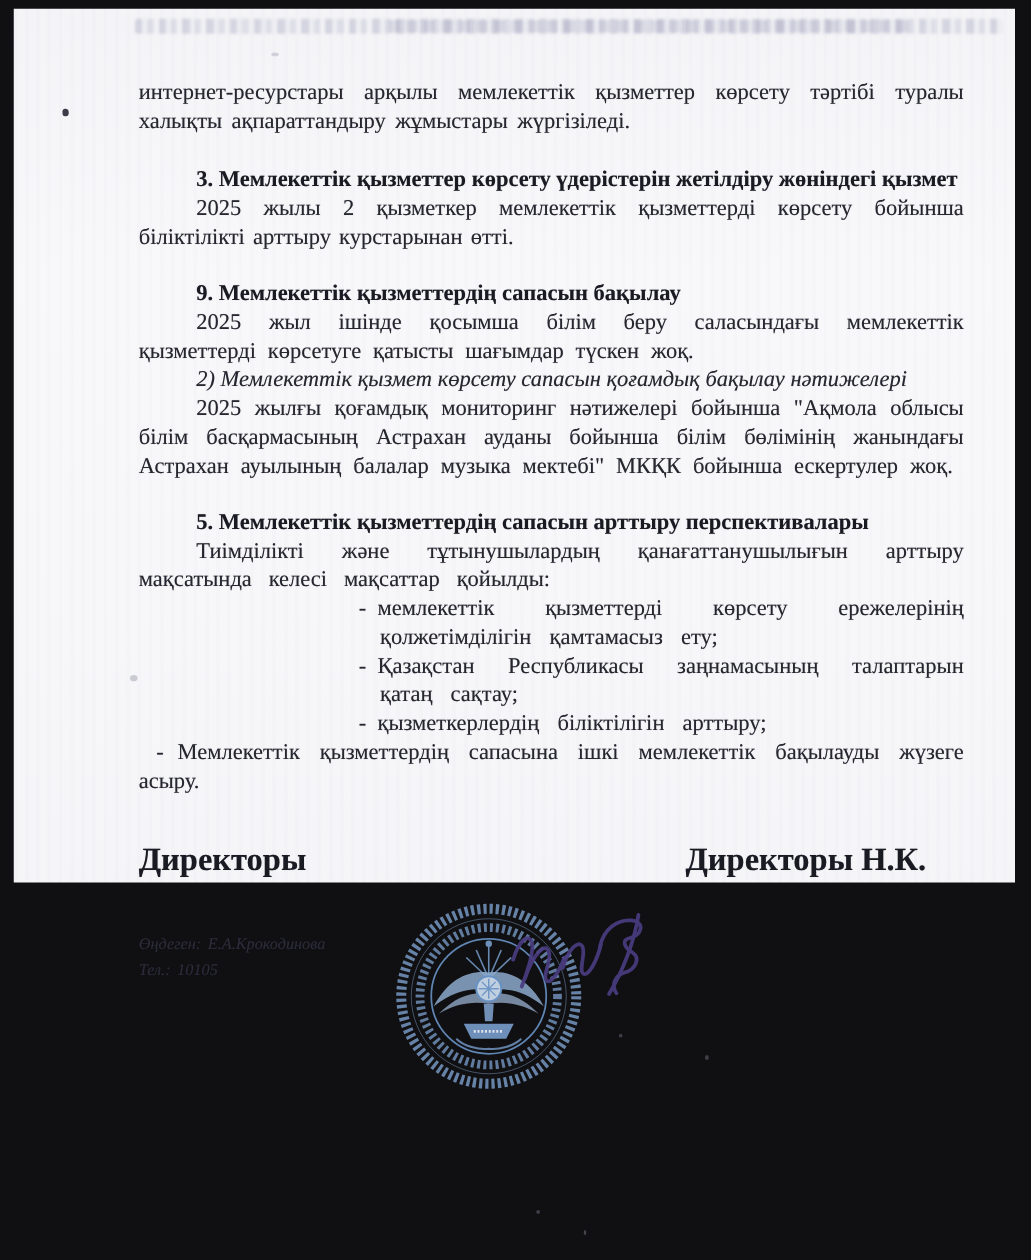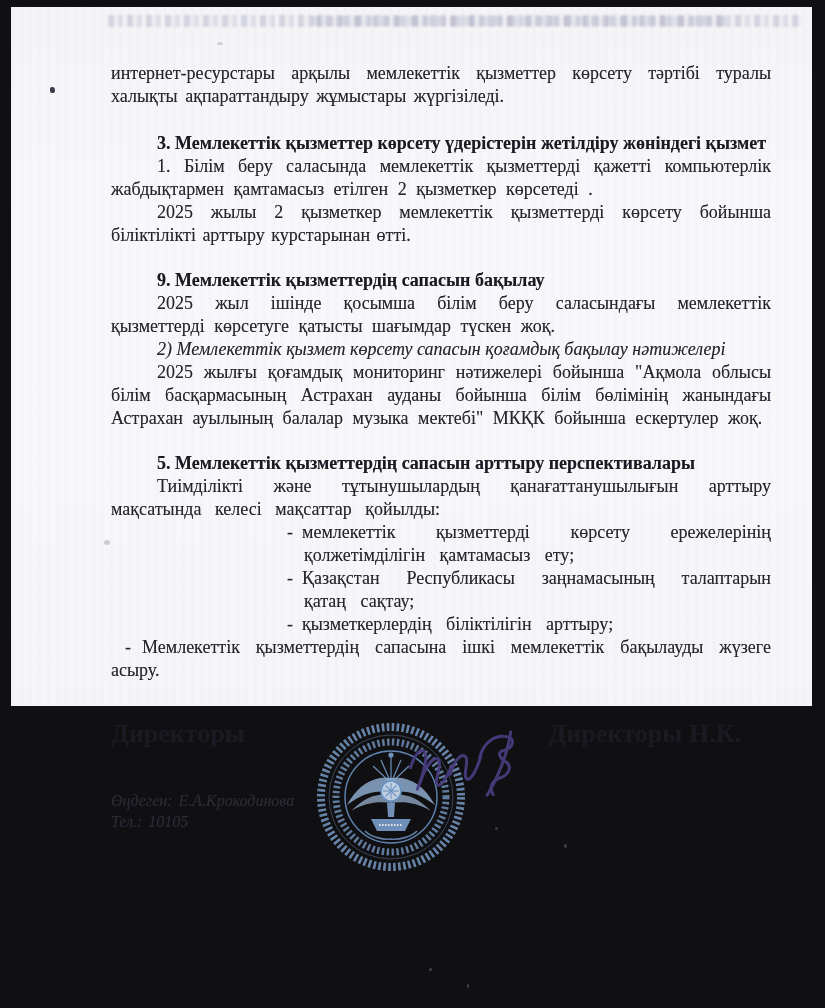--- a/index.html
+++ b/index.html
@@ -82,21 +82,21 @@
     margin-top:30px;
     height:42px;
     display:flex;
     justify-content:space-between;
     align-items:center;
     padding-right:30px;
     font-size:26px;
   }
   .footer-note{
     margin-top:36px;
-    font-size:16px;
+    font-size:13px;
     line-height:21px;
     font-style:italic;
     text-align:left;
     color:#2c2c38;
     word-spacing:2px;
   }
 
   
   .stamp{
     position:absolute;left:302px;top:712px;
@@ -134,21 +134,20 @@
     <span class="speck spk4"></span>
     <span class="speck spk5"></span>
     <span class="speck spk6"></span>
     <span class="speck spk7"></span>
 
     <div id="content">
 
       <p class="p-intro">интернет-ресурстары арқылы мемлекеттік қызметтер көрсету тәртібі туралы халықты ақпараттандыру жұмыстары жүргізіледі.</p>
 
       <p class="indent bold h3">3. Мемлекеттік қызметтер көрсету үдерістерін жетілдіру жөніндегі қызмет</p>
-      <p class="indent s3p1">1. Білім беру саласында мемлекеттік қызметтерді қажетті компьютерлік жабдықтармен қамтамасыз етілген 2 қызметкер көрсетеді .</p>
       <p class="indent s3p2">2025 жылы 2 қызметкер мемлекеттік қызметтерді көрсету бойынша біліктілікті арттыру курстарынан өтті.</p>
 
       <p class="indent bold h4">9. Мемлекеттік қызметтердің сапасын бақылау</p>
       <p class="indent s4p1">2025 жыл ішінде қосымша білім беру саласындағы мемлекеттік қызметтерді көрсетуге қатысты шағымдар түскен жоқ.</p>
       <p class="indent italic">2) Мемлекеттік қызмет көрсету сапасын қоғамдық бақылау нәтижелері</p>
       <p class="indent s4p2">2025 жылғы қоғамдық мониторинг нәтижелері бойынша "Ақмола облысы білім басқармасының Астрахан ауданы бойынша білім бөлімінің жанындағы Астрахан ауылының балалар музыка мектебі" МКҚК бойынша ескертулер жоқ.</p>
 
       <p class="indent bold h5">5. Мемлекеттік қызметтердің сапасын арттыру перспективалары</p>
       <p class="indent s5intro">Тиімділікті және тұтынушылардың қанағаттанушылығын арттыру мақсатында келесі мақсаттар қойылды:</p>
 

